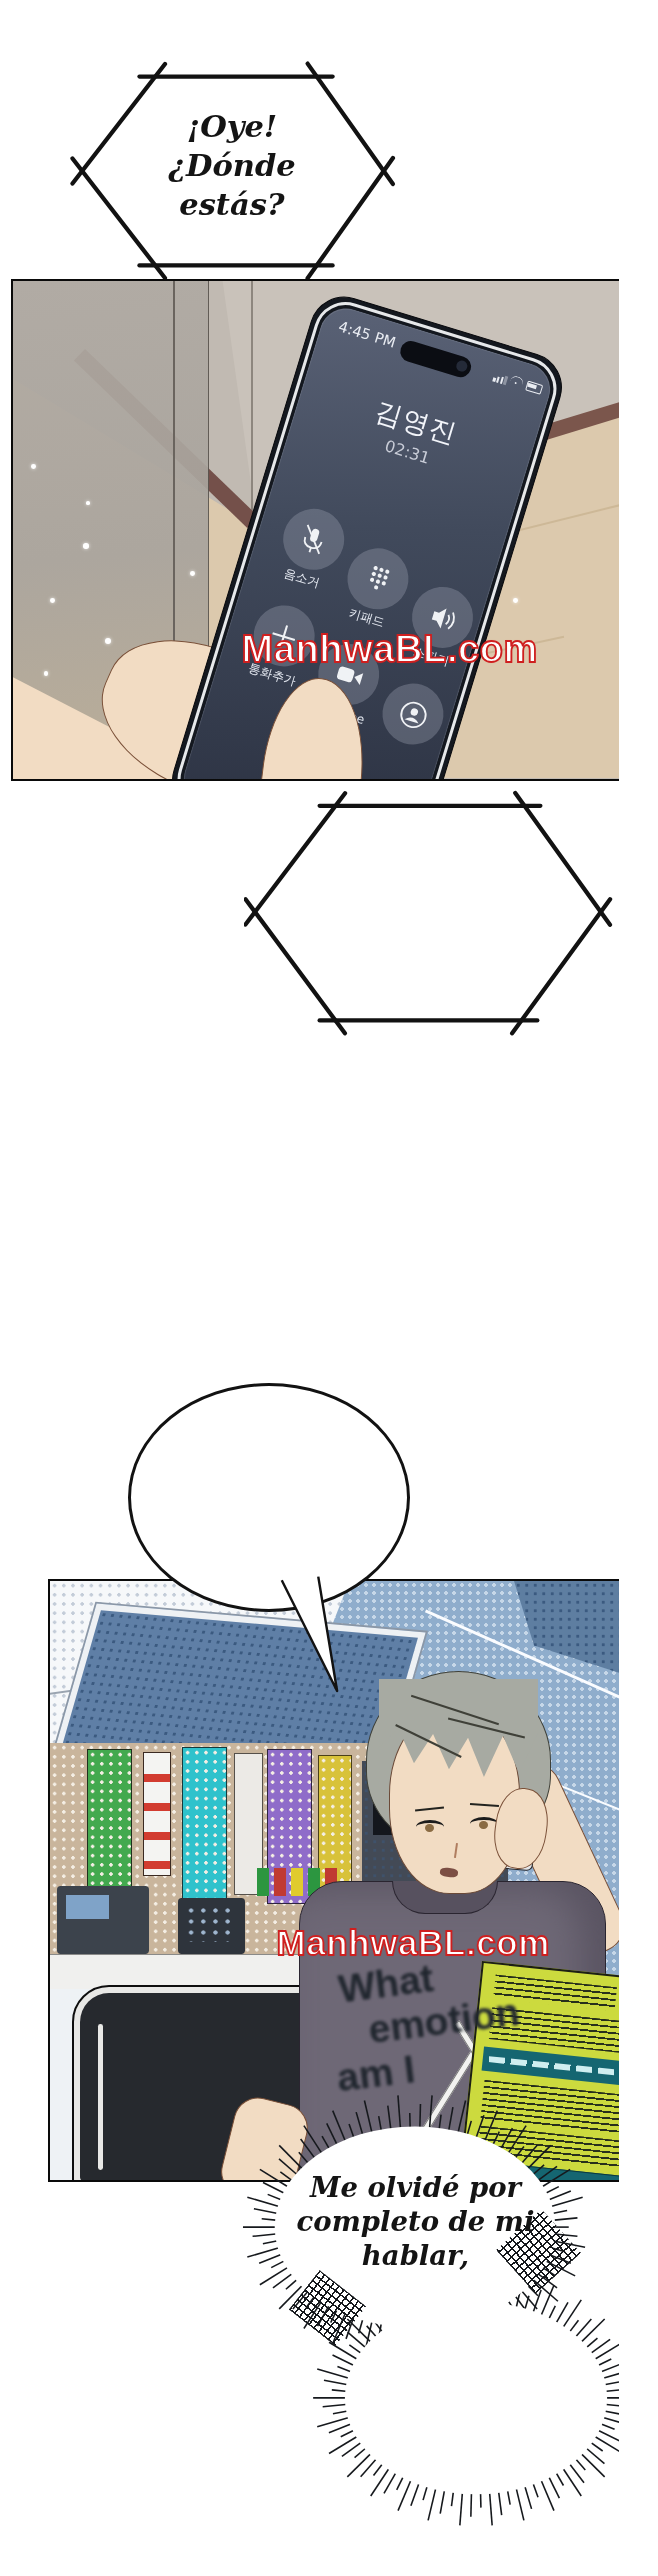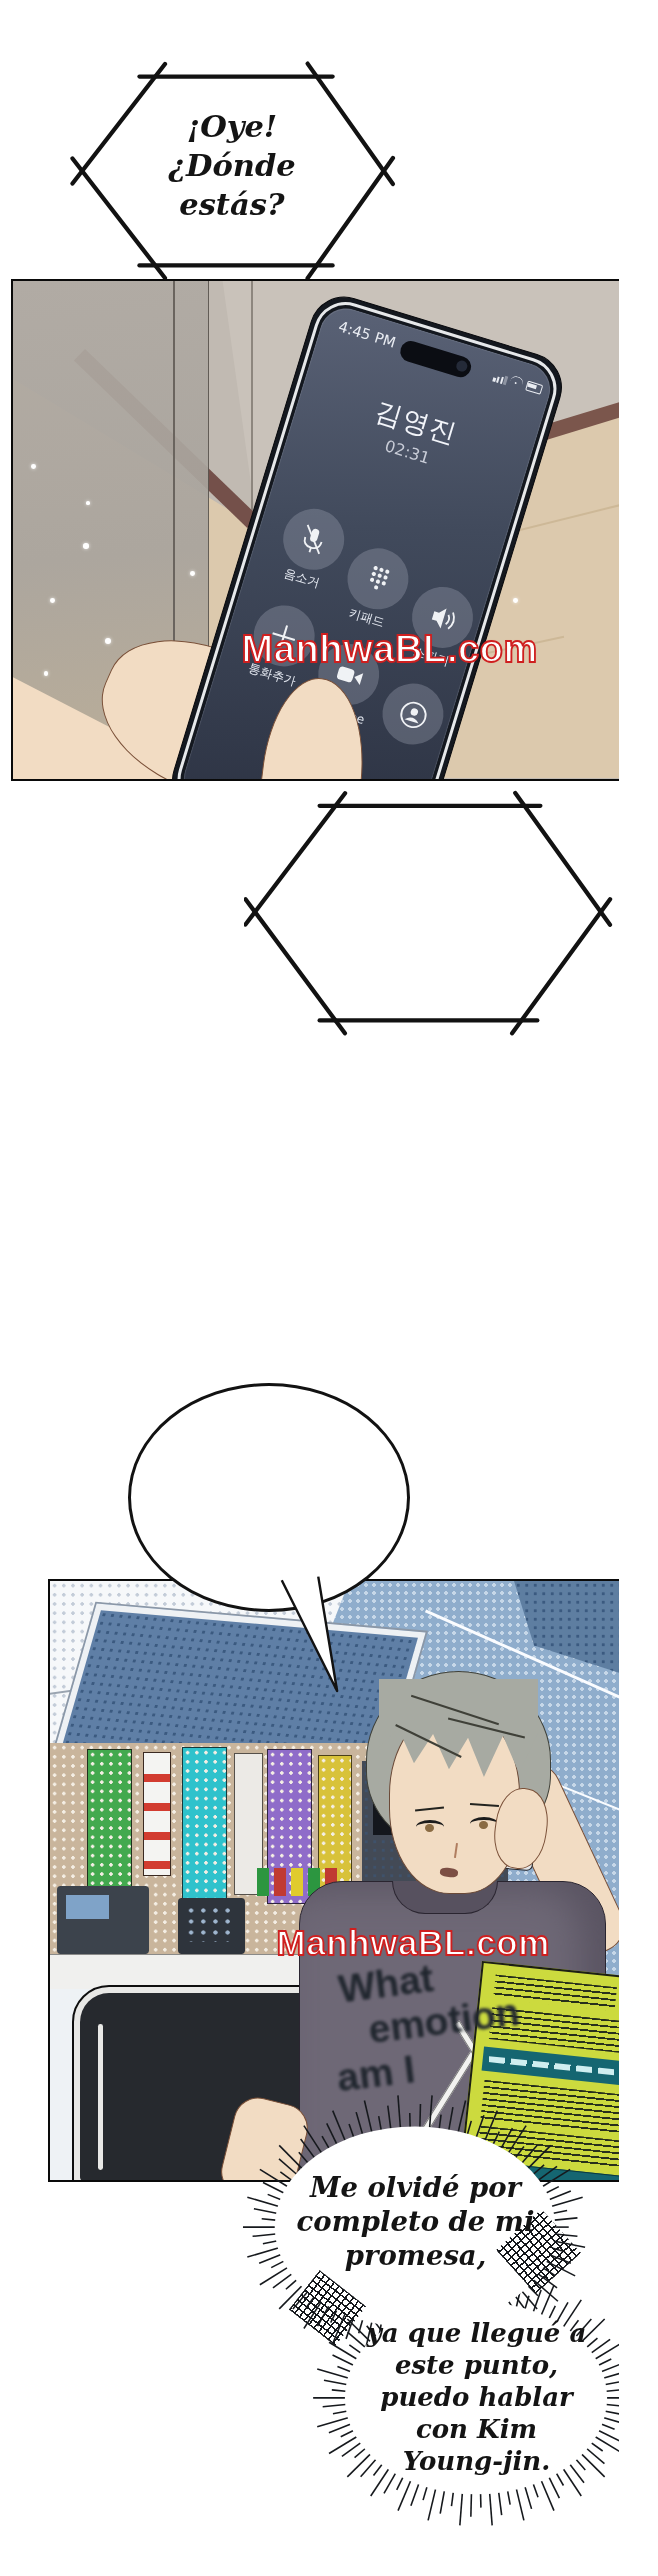--- a/index.html
+++ b/index.html
@@ -490,21 +490,16 @@
         <line x1="607.9966348170533" y1="543.9498408539832" x2="634.5160346139282" y2="538.8782105033456" stroke="#16191d" stroke-width="2.6"></line>
         <line x1="609.4987537529108" y1="554.4521056817516" x2="651.3098969977026" y2="550.473626001836" stroke="#16191d" stroke-width="2.6"></line>
       </g>
     <ellipse cx="300" cy="285" rx="230" ry="165" fill="#ffffff"></ellipse>
     <ellipse cx="400" cy="565" rx="215" ry="158" fill="#ffffff"></ellipse>
   </svg>
   <div class="abs hatch" style="left:298px;top:2283px;width:59px;height:50px;transform:rotate(38deg);z-index:41;"></div>
   <div class="abs hatch" style="left:508px;top:2222px;width:61px;height:59px;transform:rotate(-42deg);z-index:41;"></div>
   <div class="abs btext" style="left:275px;top:2170px;width:281px;font-size:27.5px;line-height:34px;z-index:42;">Me olvidé por
 completo de mi
-promesa,</div>
-  <div class="abs btext" style="left:339px;top:2317px;width:275px;font-size:26px;line-height:32px;z-index:42;">ya que llegué a
-este punto,
-puedo hablar
-con Kim
-Young-jin.</div>
+hablar,</div>
 
 </div>
 
 
 </body></html>

